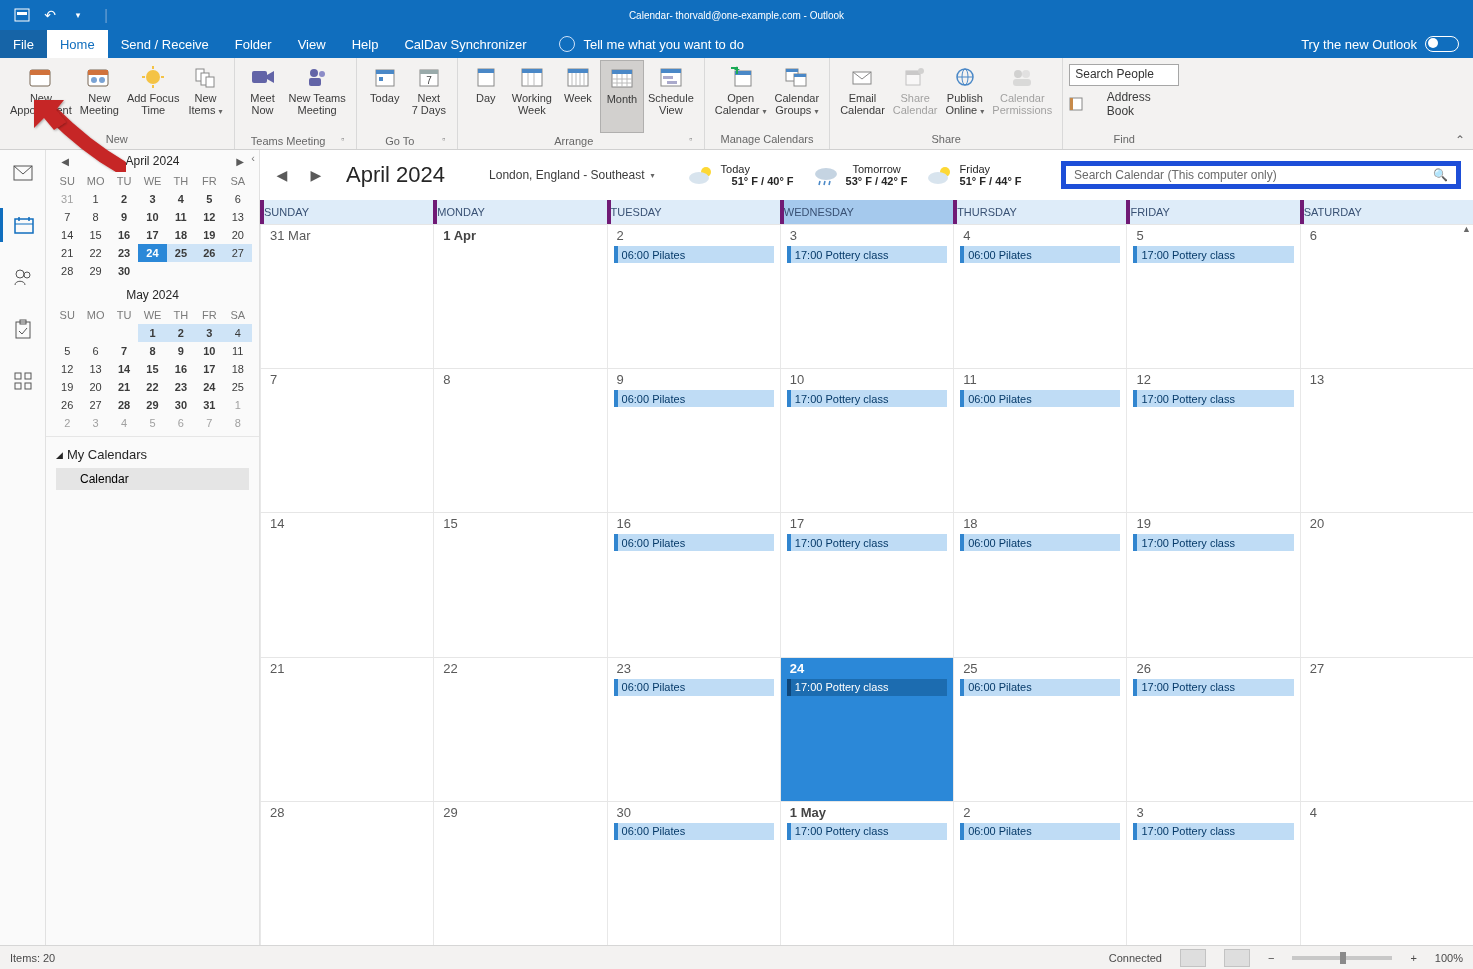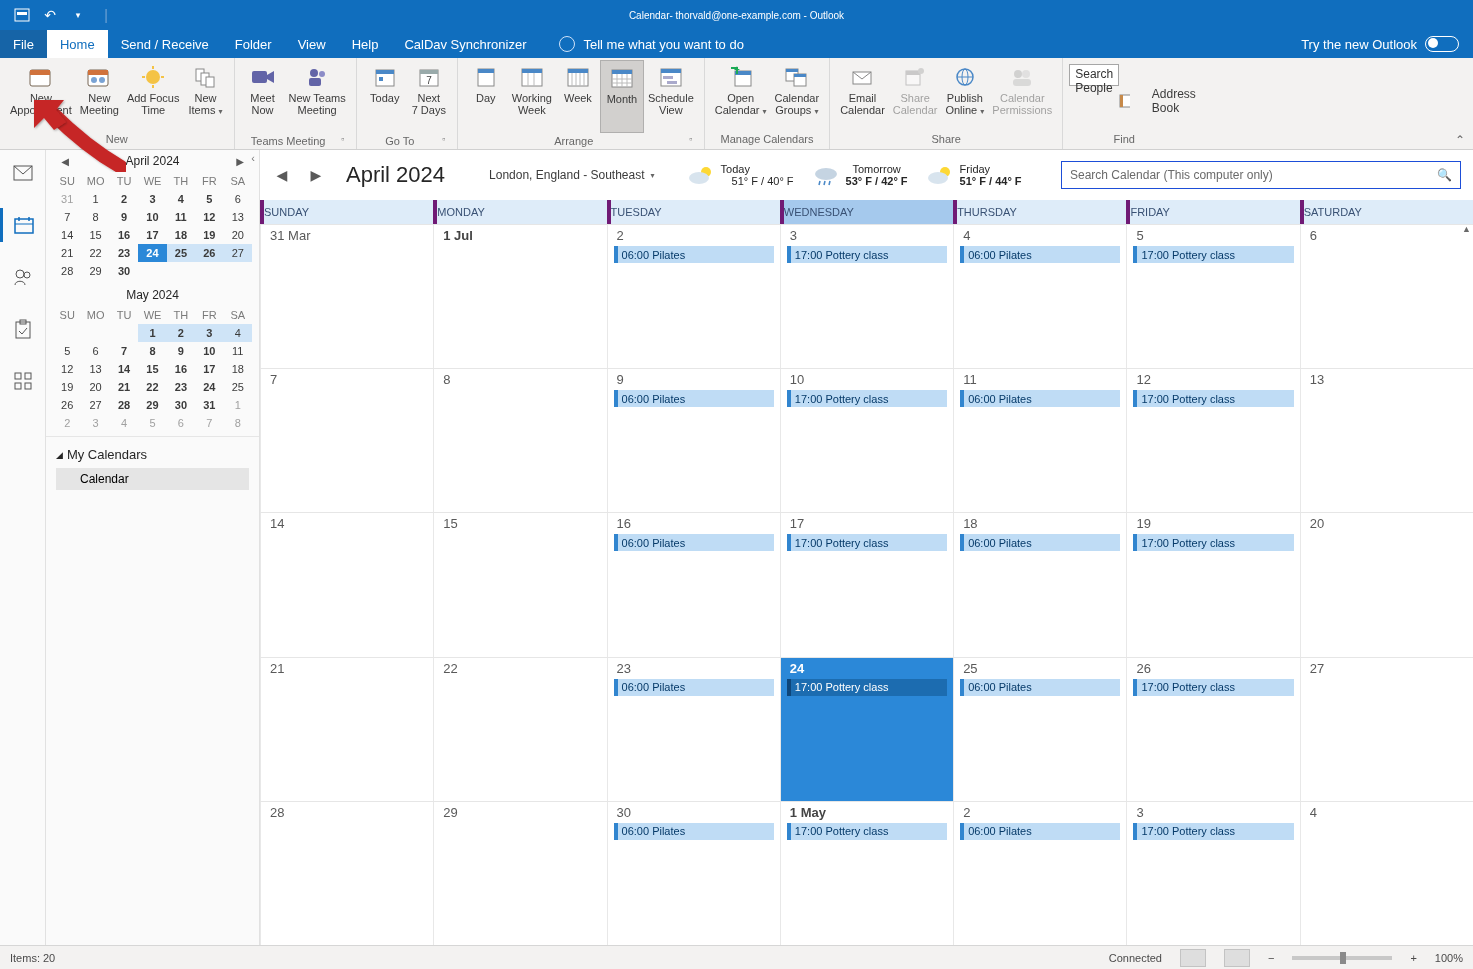--- a/index.html
+++ b/index.html
@@ -27,21 +27,21 @@
   .ribbon { height:92px; background:#f3f2f1; border-bottom:1px solid #d0d0d0; display:flex; position:relative;}
   .group { border-right:1px solid #d9d9d9; padding:2px 6px 0 6px; display:flex; flex-direction:column;}
   .group .body { display:flex; flex:1;}
   .group .label { text-align:center; font-size:11px; color:#676767; height:16px;}
   .rbtn { width:auto; min-width:44px; padding:0 4px; display:flex; flex-direction:column; align-items:center; justify-content:flex-start; gap:2px; text-align:center; font-size:11px; color:#3b3b3b; padding-top:4px; position:relative;}
   .rbtn.disabled{ opacity:.45;}
   .ricon { width:32px; height:26px; display:flex; align-items:center; justify-content:center;}
   .rbtn.pressed{ background:#d2d0ce; border:1px solid #b0afae;}
   .chev { font-size:8px; color:#666;}
   .dlaunch { width:14px; height:14px; font-size:9px; color:#7a7a7a; margin-left:auto;}
-  .find { width:110px; display:flex; flex-direction:row; padding-top:4px;}
+  .find { width:110px; display:flex; flex-direction:column; padding-top:4px;}
   .searchppl { height:22px; border:1px solid #a6a6a6; background:#fff; padding:2px 5px; font-size:12px; color:#333;}
   .addressbook { display:flex; align-items:center; gap:22px; font-size:12px; color:#3b3b3b; margin-top:4px;}
   .collapse-ribbon{ position:absolute; right:8px; bottom:2px; font-size:12px; color:#6a6a6a;}
   
   .leftrail { position:absolute; top:150px; left:0; width:46px; height:819px; background:#fafafa; border-right:1px solid #e1e1e1; display:flex; flex-direction:column; align-items:center; padding-top:6px; gap:18px;}
   .railbtn{ width:46px; height:34px; display:flex; align-items:center; justify-content:center; color:#3b3b3b;}
   .railbtn.active{ border-left:3px solid #106ebe; color:#106ebe;}
   
   .sidebar { position:absolute; top:150px; left:46px; width:214px; height:795px; background:#fafafa; border-right:1px solid #e1e1e1;}
   .sidebar .collapse{ position:absolute; right:4px; top:2px; color:#7a7a7a; font-size:11px;}
@@ -62,21 +62,21 @@
   .callist{ margin-top:6px;}
   .calitem{ background:#e5e5e5; padding:4px 24px; font-size:12px;}
   
   .main { position:absolute; top:150px; left:260px; right:0; bottom:24px; background:#fff; }
   .calhdr{ height:50px; display:flex; align-items:center; padding:0 12px; gap:14px;}
   .navarrow { width:20px; height:20px; color:#5a5a5a; display:flex; align-items:center; justify-content:center; font-size:14px;}
   .monthtitle{ font-size:22px; color:#262626; font-weight:300; margin-left:6px;}
   .weather-loc{ margin-left:30px; display:flex; align-items:center; gap:6px; font-size:12px; color:#3b3b3b;}
   .wx { display:flex; align-items:center; gap:8px; margin-left:18px; font-size:11px; color:#5a5a5a;}
   .wxicon{ width:26px; height:22px;}
-  .searchcal{ margin-left:auto; width:400px; height:28px; border:1px solid #1d4ed8; display:flex; align-items:center; padding:0 8px; color:#6a6a6a; font-size:12px;}
+  .searchcal{ margin-left:auto; width:400px; height:28px; border:5px solid #1d4ed8; display:flex; align-items:center; padding:0 8px; color:#6a6a6a; font-size:12px;}
   .searchcal .sicon{ margin-left:auto; color:#4a88c7;}
   .daysrow{ height:24px; display:flex; background:#deecf9;}
   .daysrow .dcol{ flex:1; border-left:4px solid #701a75; font-size:11px; color:#395174; display:flex; align-items:center; text-transform:uppercase;}
   .daysrow .dcol.today{ background:#a5c9ed;}
   .grid{ position:relative; height:calc(100% - 74px); display:flex; flex-direction:column;}
   .wk{ flex:1; display:flex; border-top:1px solid #e6e6e6;}
   .cell{ flex:1; border-left:1px solid #e8e8e8; padding:3px 0 0 6px; position:relative; overflow:hidden;}
   .cell .num{ font-size:13px; color:#595959; padding-left:3px;}
   .cell .num.bold{ font-weight:600; color:#444;}
   .cell.today{ background:#2b88d8;}
@@ -583,21 +583,21 @@
         <span class="chev">▾</span>
       </div>
     <div id="wxrow" style="display:flex;">
         <div class="wx">
           <div class="wxicon"><svg width="28" height="22">
               <circle cx="19" cy="8" r="5" fill="#fdd835"></circle>
               <ellipse cx="12" cy="14" rx="10" ry="6" fill="#d8e4ee"></ellipse>
             </svg></div>
           <div>
             <div style="color:#262626;">Today</div>
-            <div style="font-weight:400;color:#262626;padding-left:11px;">51° F / 40° F</div>
+            <div style="font-weight:700;color:#262626;padding-left:11px;">51° F / 40° F</div>
           </div>
         </div>
         <div class="wx">
           <div class="wxicon"><svg width="28" height="22">
               <ellipse cx="14" cy="10" rx="11" ry="6" fill="#c5d4e2"></ellipse>
               <line x1="8" y1="17" x2="7" y2="21" stroke="#4a88c7" stroke-width="1.5"></line>
               <line x1="13" y1="17" x2="12" y2="21" stroke="#4a88c7" stroke-width="1.5"></line>
               <line x1="18" y1="17" x2="17" y2="21" stroke="#4a88c7" stroke-width="1.5"></line>
             </svg></div>
           <div>
@@ -630,21 +630,21 @@
       <div class="dcol">FRIDAY</div>
       <div class="dcol">SATURDAY</div>
     </div>
   <div class="grid" id="calgrid">
       <span class="upar">▲</span>
       <div class="wk">
         <div class="cell">
           <div class="num">31 Mar</div>
         </div>
         <div class="cell">
-          <div class="num bold">1 Jul</div>
+          <div class="num bold">1 Apr</div>
         </div>
         <div class="cell">
           <div class="num">2</div>
           <div class="evt">06:00 Pilates</div>
         </div>
         <div class="cell">
           <div class="num">3</div>
           <div class="evt">17:00 Pottery class</div>
         </div>
         <div class="cell">

